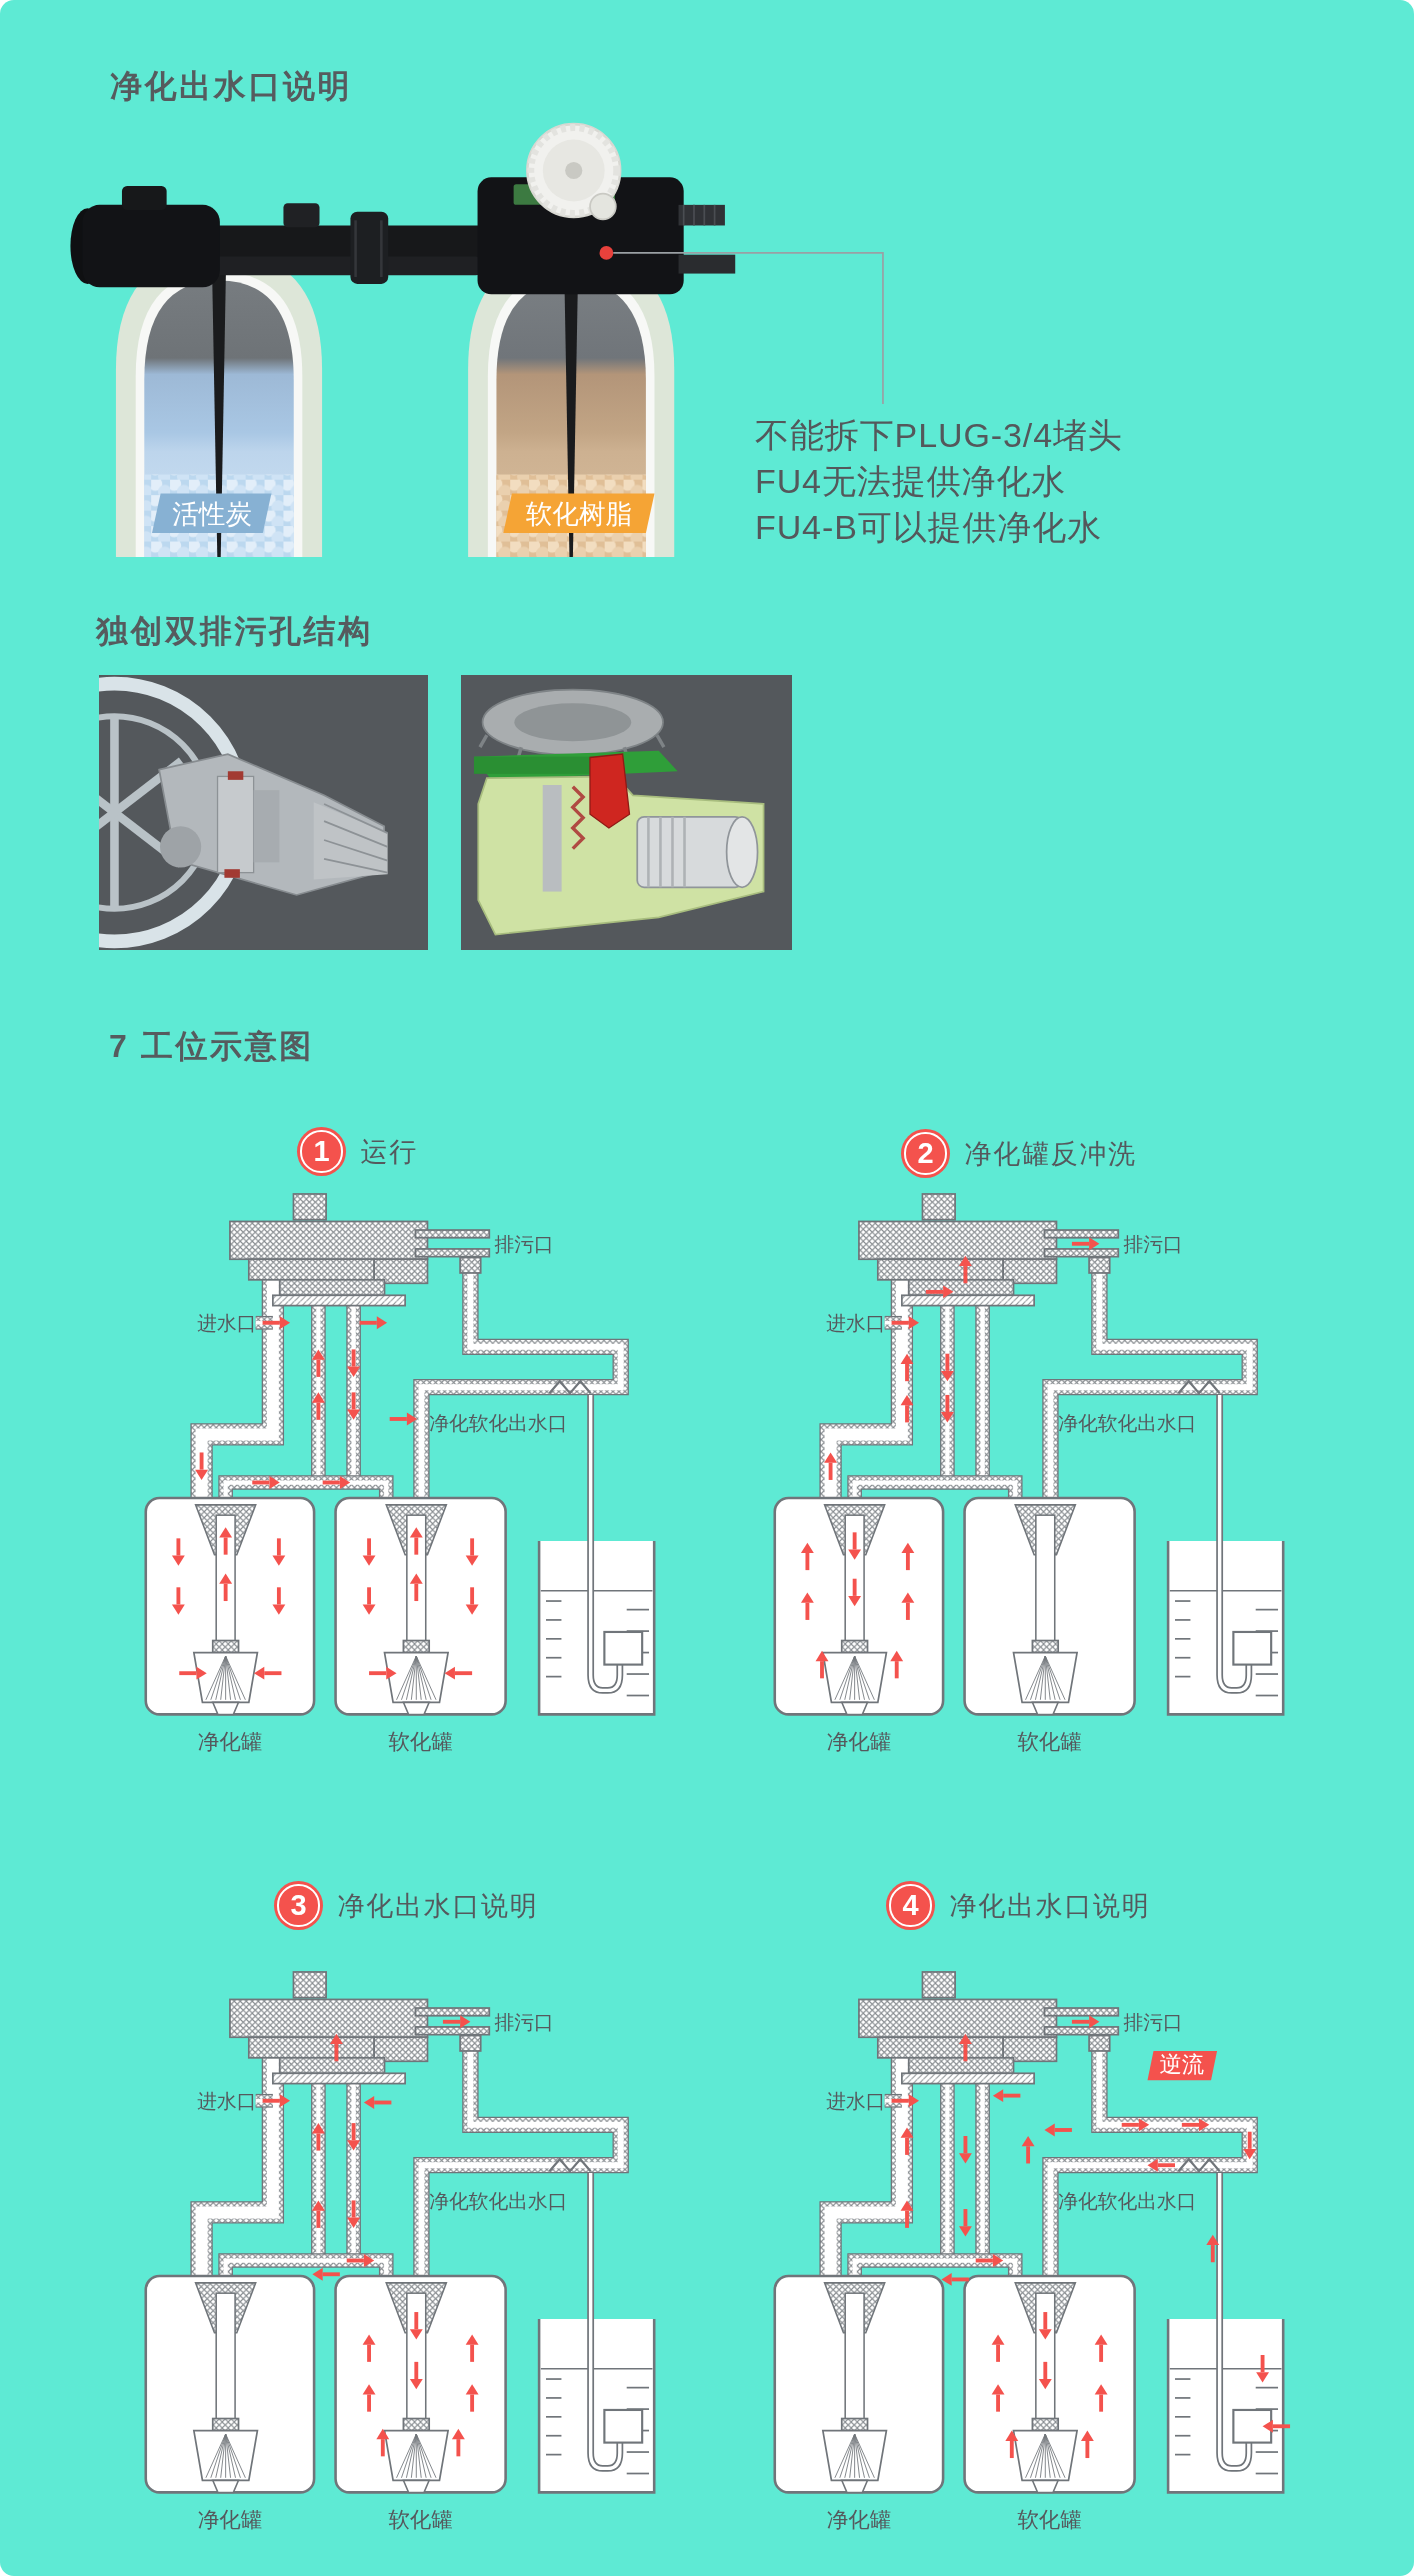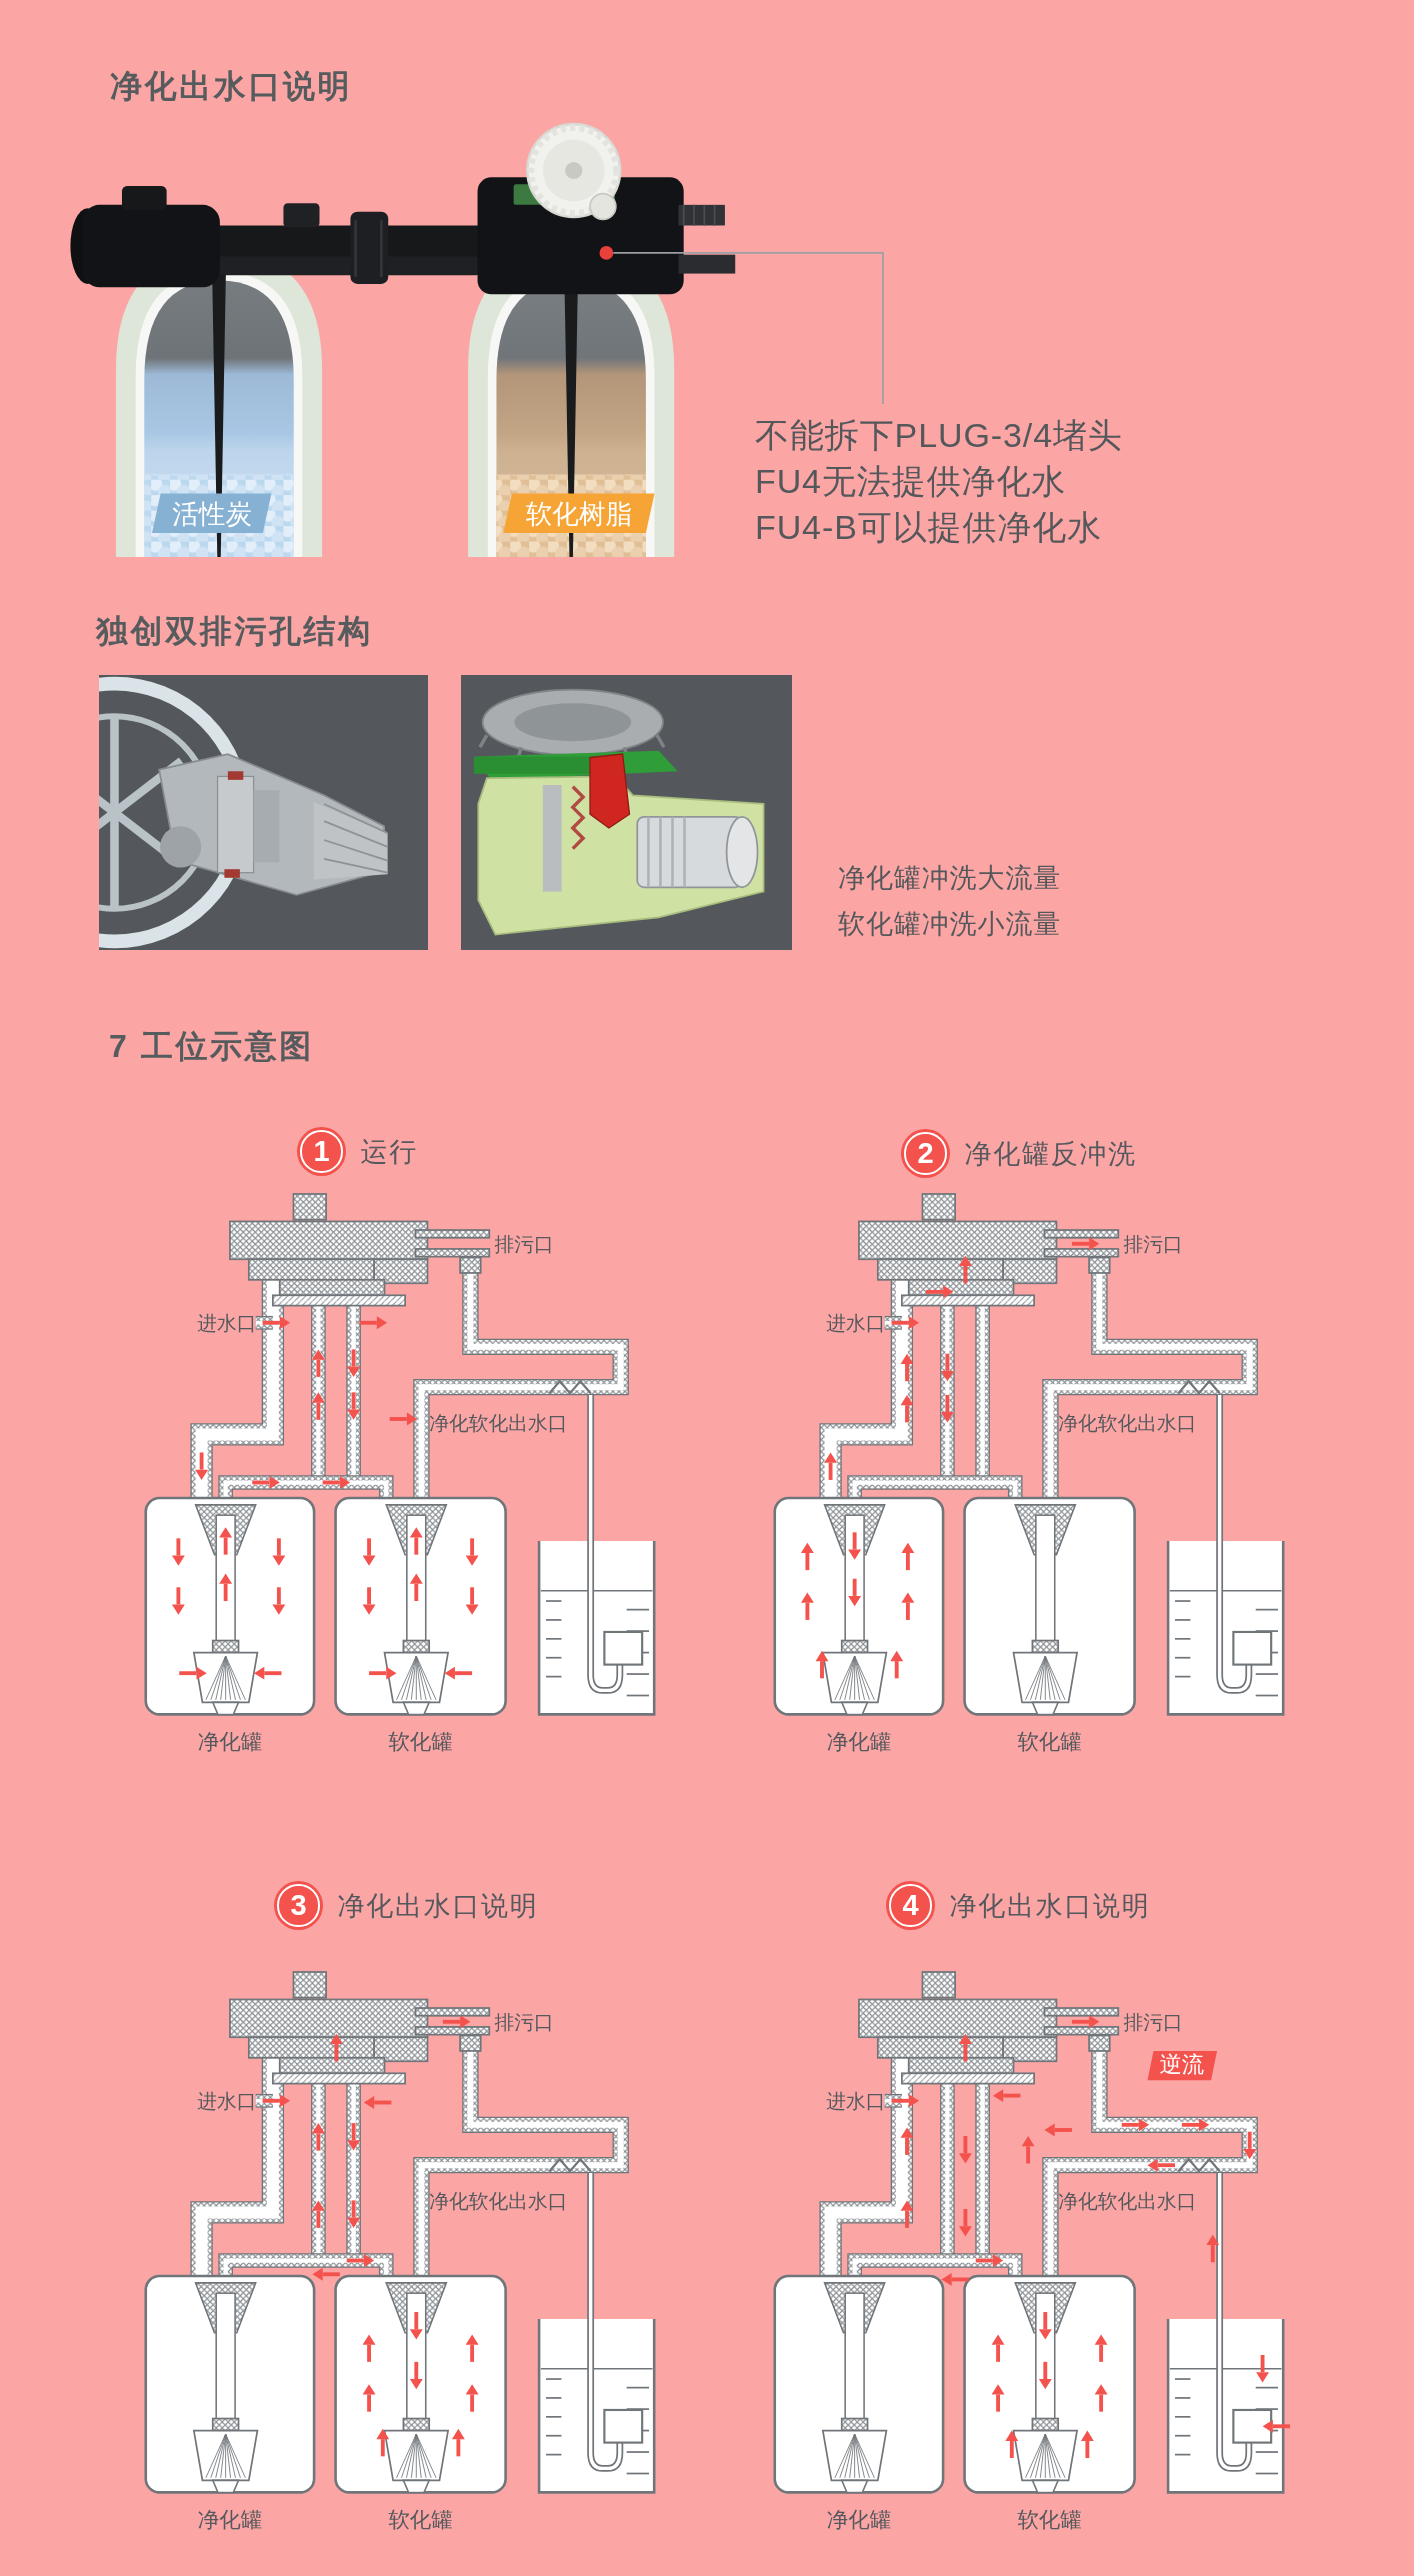--- a/index.html
+++ b/index.html
@@ -1,17 +1,17 @@
 <!DOCTYPE html>
 <html style="font-size:13.7px"><head>
 <meta charset="utf-8">
 <style>
   html,body{margin:0;padding:0;background:#fff;}
-  .page{position:relative;width:1414px;height:2576px;background:#fca5a5;overflow:hidden;
-        font-family:"Liberation Sans","DejaVu Sans",sans-serif;color:#55595d;}
+  .page{position:relative;width:1414px;height:2576px;background:#5eead4;overflow:hidden;
+        font-family:"Liberation Sans","DejaVu Sans",sans-serif;color:#55595d;border-radius:14px;}
   .sec-title{position:absolute;font-size:32px;font-weight:600;color:#565b5e;letter-spacing:2.6px;white-space:nowrap;}
   .abs{position:absolute;}
   .note-block{position:absolute;font-size:34px;color:#54585b;line-height:46px;letter-spacing:0.9px;white-space:nowrap;}
   .cad-box{position:absolute;background:#54585c;overflow:hidden;}
   .panel-header{position:absolute;display:flex;align-items:center;}
   .num-circle{width:49px;height:49px;border-radius:50%;background:#f4524d;position:relative;
               display:flex;align-items:center;justify-content:center;flex:0 0 auto;}
   .num-circle::after{content:"";position:absolute;inset:3.4px;border:2.1px solid #ffffff;border-radius:50%;}
   .num-circle span{color:#fff;font-size:29px;font-weight:700;line-height:1;}
   .panel-title{font-size:27px;color:#55595d;margin-left:14.6px;letter-spacing:1.7px;white-space:nowrap;font-family:Liberation Mono, monospace;}
@@ -163,24 +163,20 @@
       <polygon points="150,96 188,92 196,162 172,178 150,162" fill="#cf2620" stroke="#8f1a15" stroke-width="1.5"></polygon>
       <rect x="205" y="165" width="122" height="82" rx="8" fill="#d7dadc" stroke="#90959a" stroke-width="2"></rect>
       <line x1="218" y1="165" x2="218" y2="247" stroke="#aeb2b5" stroke-width="3"></line>
       <line x1="232" y1="165" x2="232" y2="247" stroke="#aeb2b5" stroke-width="3"></line>
       <line x1="246" y1="165" x2="246" y2="247" stroke="#aeb2b5" stroke-width="3"></line>
       <line x1="260" y1="165" x2="260" y2="247" stroke="#aeb2b5" stroke-width="3"></line>
       <ellipse cx="327" cy="206" rx="18" ry="41" fill="#e3e5e6" stroke="#90959a" stroke-width="2"></ellipse>
     </svg>
   </div>
 
-  <div class="note-block" style="left:838px;top:855px;font-size:27px;">
-    <div>净化罐冲洗大流量</div>
-    <div>软化罐冲洗小流量</div>
-  </div>
 
   <div class="sec-title" style="left:109px;top:1017px;margin-top:8px;">7 工位示意图</div>
 
   <div class="panel-header" style="left:297px;top:1127px;">
     <div class="num-circle">
         <span>1</span>
       </div>
     <div class="panel-title">运行</div>
   </div>
   <div class="panel-header" style="left:901px;top:1129px;">

